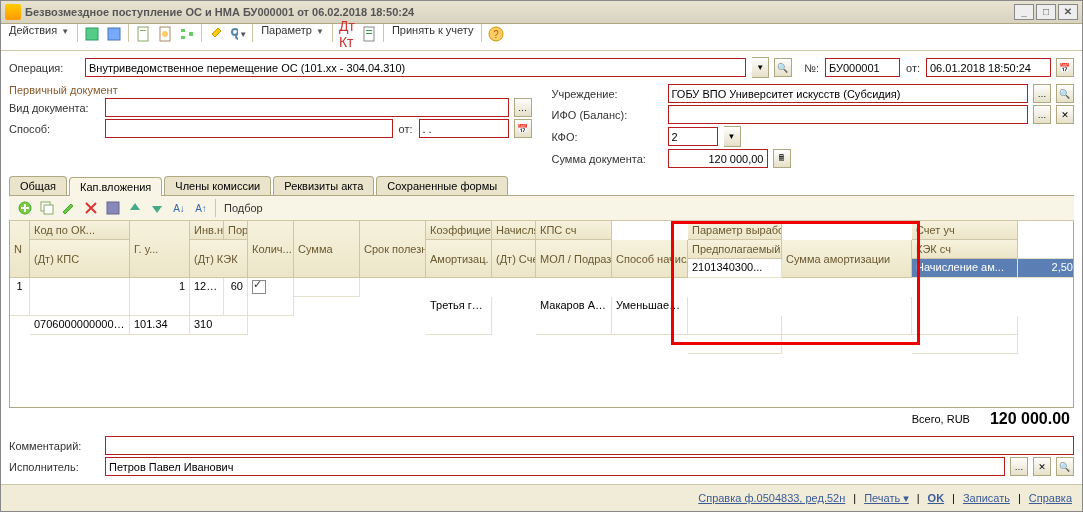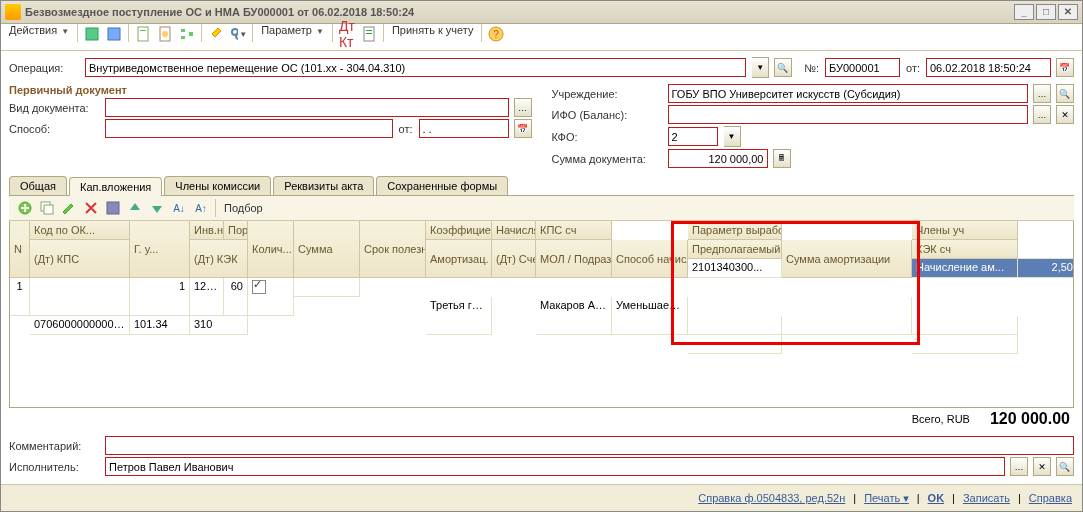--- a/index.html
+++ b/index.html
@@ -9,21 +9,21 @@
 .titlebar .spacer{flex:1}
 .titlebar .winbtn{width:18px;height:14px;border:1px solid #888;background:#eee;margin-left:2px;display:flex;align-items:center;justify-content:center;font-size:10px;line-height:1}
 .toolbar{height:26px;border-bottom:1px solid #cfc6a8;display:flex;align-items:flex-start;padding:0 4px;gap:2px}
 .tb-link{color:#333;cursor:default;padding:0 4px}
 .tb-sep{width:1px;height:18px;background:#cfc6a8;margin:0 2px}
 .tb-icon{width:18px;height:18px;display:flex;align-items:center;justify-content:center;border:1px solid transparent}
 .tb-drop{font-size:8px;color:#555;margin-left:1px}
 .form-area{padding:4px 8px 0 8px}
 .row{display:flex;align-items:center;margin:2px 0;gap:6px}
 .lbl{color:#333}
-.lbl-brown{color:#8a5a2b;font-weight:bold}
+.lbl-brown{color:#8a5a2b;font-weight:normal}
 .inp{height:19px;background:#fff;border:1px solid #b91c1c;box-sizing:border-box;padding:0 3px;display:flex;align-items:center;overflow:hidden;white-space:nowrap}
 .inp input{border:none;outline:none;font:inherit;width:100%;background:transparent}
 .btn-s{width:18px;height:19px;border:1px solid #b0a880;background:linear-gradient(#fefefe,#e5e0c8);box-sizing:border-box;display:flex;align-items:center;justify-content:center;font-size:9px;margin-left:-1px}
 .combo-btn{width:16px;height:19px;border:1px solid #b0a880;border-left:none;background:linear-gradient(#fefefe,#e5e0c8);display:flex;align-items:center;justify-content:center;font-size:8px}
 .tabs{display:flex;align-items:flex-end;padding:6px 8px 0 8px}
 .tab{border:1px solid #b0a880;border-bottom:none;border-radius:4px 4px 0 0;padding:3px 10px;background:#eae4cd;margin-right:2px;font-size:11px}
 .tab.active{background:#f9f5e6;position:relative;top:1px}
 .tabbar{height:24px;border-top:1px solid #b0a880;border-bottom:1px solid #cfc6a8;background:#f9f5e6;display:flex;align-items:center;padding:0 6px;gap:2px}
 .grid-wrap{flex:1;margin:0 8px;border:1px solid #b0a880;border-top:none;background:#fff;overflow:hidden;position:relative}
 .grid{display:grid;font-size:11px}
@@ -131,21 +131,21 @@
           <span>Внутриведомственное перемещение ОС (101.xx - 304.04.310)</span>
         </div>
       <div class="combo-btn">▼</div>
       <div class="btn-s">🔍</div>
       <span class="lbl" style="margin-left:6px">№:</span>
       <div class="inp" style="width:75px">
           <span>БУ000001</span>
         </div>
       <span class="lbl">от:</span>
       <div class="inp" style="width:125px">
-          <span>06.02.2018 18:50:24</span>
+          <span>06.01.2018 18:50:24</span>
         </div>
       <div class="btn-s">📅</div>
     </div>
 
     <div style="display:flex;gap:20px;margin-top:4px">
 
       <div style="flex:1">
         <div class="row">
             <span class="lbl-brown">Первичный документ</span>
           </div>
@@ -276,21 +276,21 @@
       <div class="gh">КПС сч</div>
 
       <div class="gh" style="grid-column:2;grid-row:2/span 2">(Дт) КПС</div>
       <div class="gh" style="grid-row:2/span 2">(Дт) Счет</div>
       <div class="gh" style="grid-column:4/span 2;grid-row:2/span 2">(Дт) КЭК</div>
       <div class="gh" style="grid-column:9;grid-row:2/span 2">Амортизац. группа</div>
       <div class="gh" style="grid-column:11;grid-row:2/span 2">МОЛ / Подразделе...</div>
       <div class="gh" style="grid-column:12;grid-row:2/span 2">Способ начисления ...</div>
       <div class="gh" style="grid-column:13">Параметр выработки</div>
       <div class="gh" style="grid-column:14;grid-row:2/span 2">Сумма амортизации</div>
-      <div class="gh" style="grid-column:15">Члены уч</div>
+      <div class="gh" style="grid-column:15">Счет уч</div>
 
       <div class="gh" style="grid-column:13">Предполагаемый объем...</div>
       <div class="gh" style="grid-column:15">КЭК сч</div>
 
       <div class="gc" style="grid-row:4/span 2;text-align:center">1</div>
       <div class="gc" style="grid-row:4/span 2"></div>
       <div class="gc" style="grid-row:4/span 2;text-align:right">1</div>
       <div class="gc" style="grid-row:4/span 2;text-align:right">120 000,00</div>
       <div class="gc"></div>
       <div class="gc" style="grid-row:4/span 2;text-align:right">60</div>

